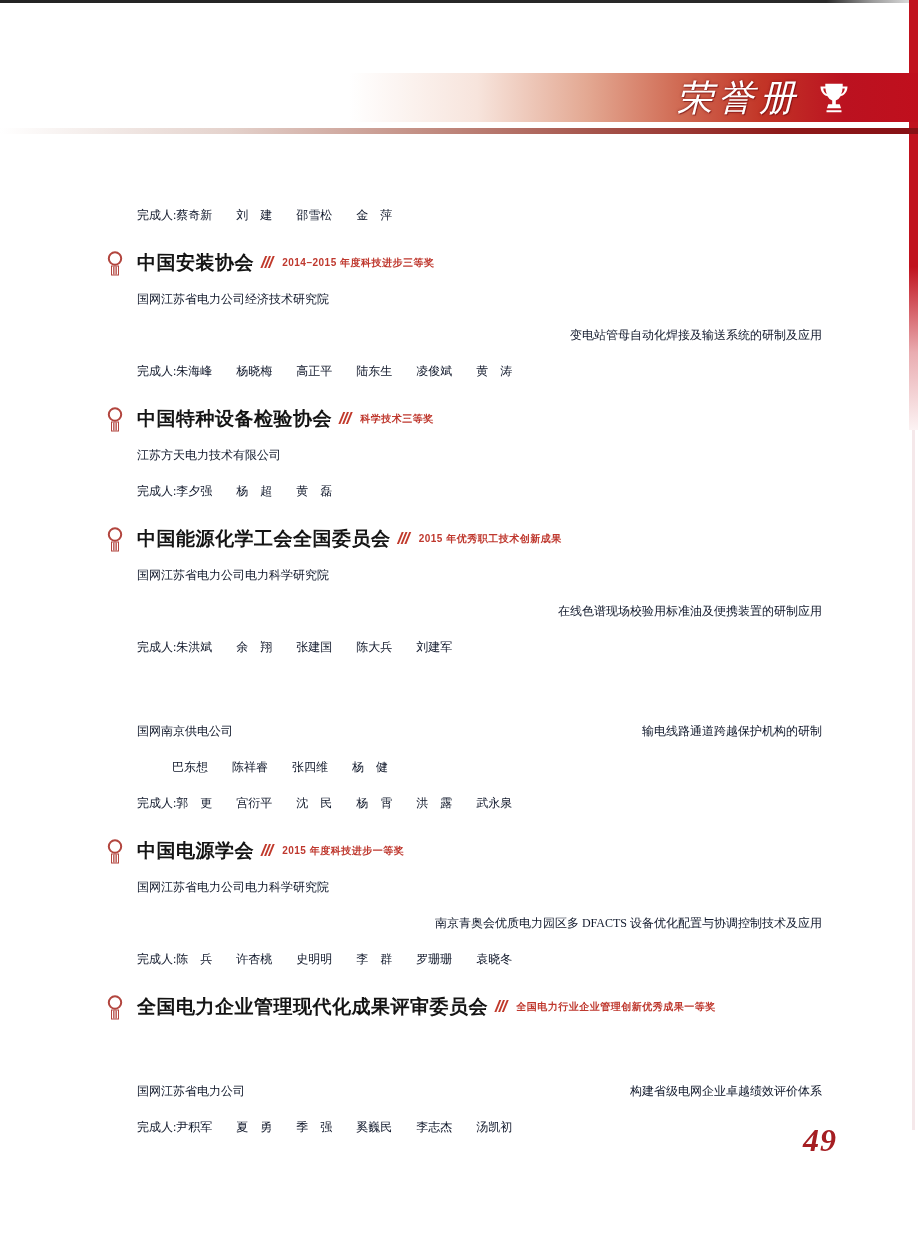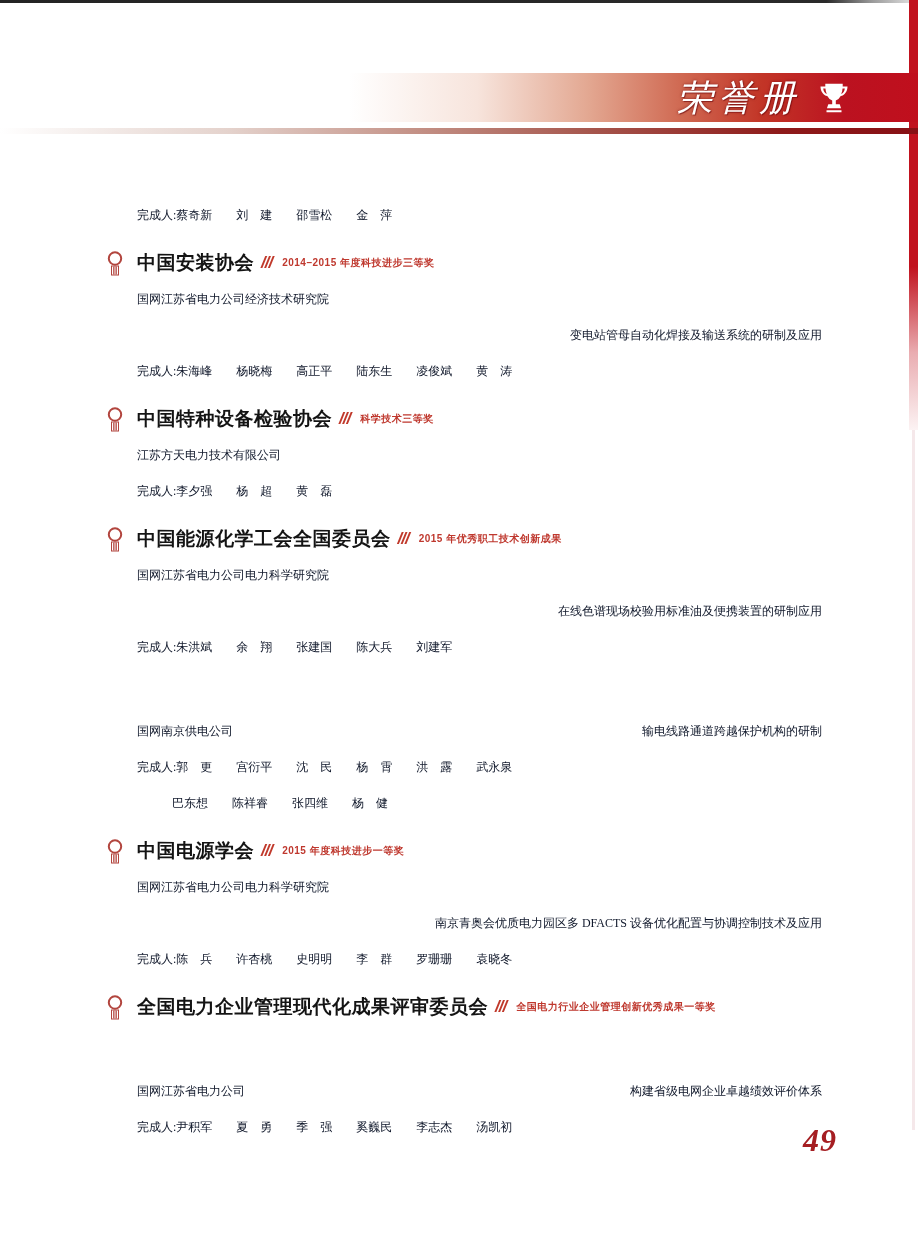--- a/index.html
+++ b/index.html
@@ -149,22 +149,22 @@
       <span class="slashes">///</span>
       <span class="award">2015 年优秀职工技术创新成果</span>
     </div>
     <div class="line">国网江苏省电力公司电力科学研究院</div>
     <div class="line project-line">在线色谱现场校验用标准油及便携装置的研制应用</div>
     <div class="line">完成人:朱洪斌　　余　翔　　张建国　　陈大兵　　刘建军</div>
     <div class="line inline-row">
       <span>国网南京供电公司</span>
       <span>输电线路通道跨越保护机构的研制</span>
     </div>
+    <div class="line indent">巴东想　　陈祥睿　　张四维　　杨　健</div>
     <div class="line">完成人:郭　更　　宫衍平　　沈　民　　杨　霄　　洪　露　　武永泉</div>
-    <div class="line indent">巴东想　　陈祥睿　　张四维　　杨　健</div>
   </section>
 
   <section class="award-section">
     <div class="sec-head">
       <span class="medal">
         <svg width="16" height="28" viewBox="0 0 16 28">
           <circle cx="8" cy="8.5" r="6.2" fill="none" stroke="#b2453e" stroke-width="2"></circle>
           <rect x="4.5" y="16" width="7" height="9" fill="#ffffff" stroke="#b2453e" stroke-width="1"></rect>
           <path d="M6.6 16.5v8M8 16.5v8M9.4 16.5v8" stroke="#b2453e" stroke-width="0.9"></path>
         </svg>

